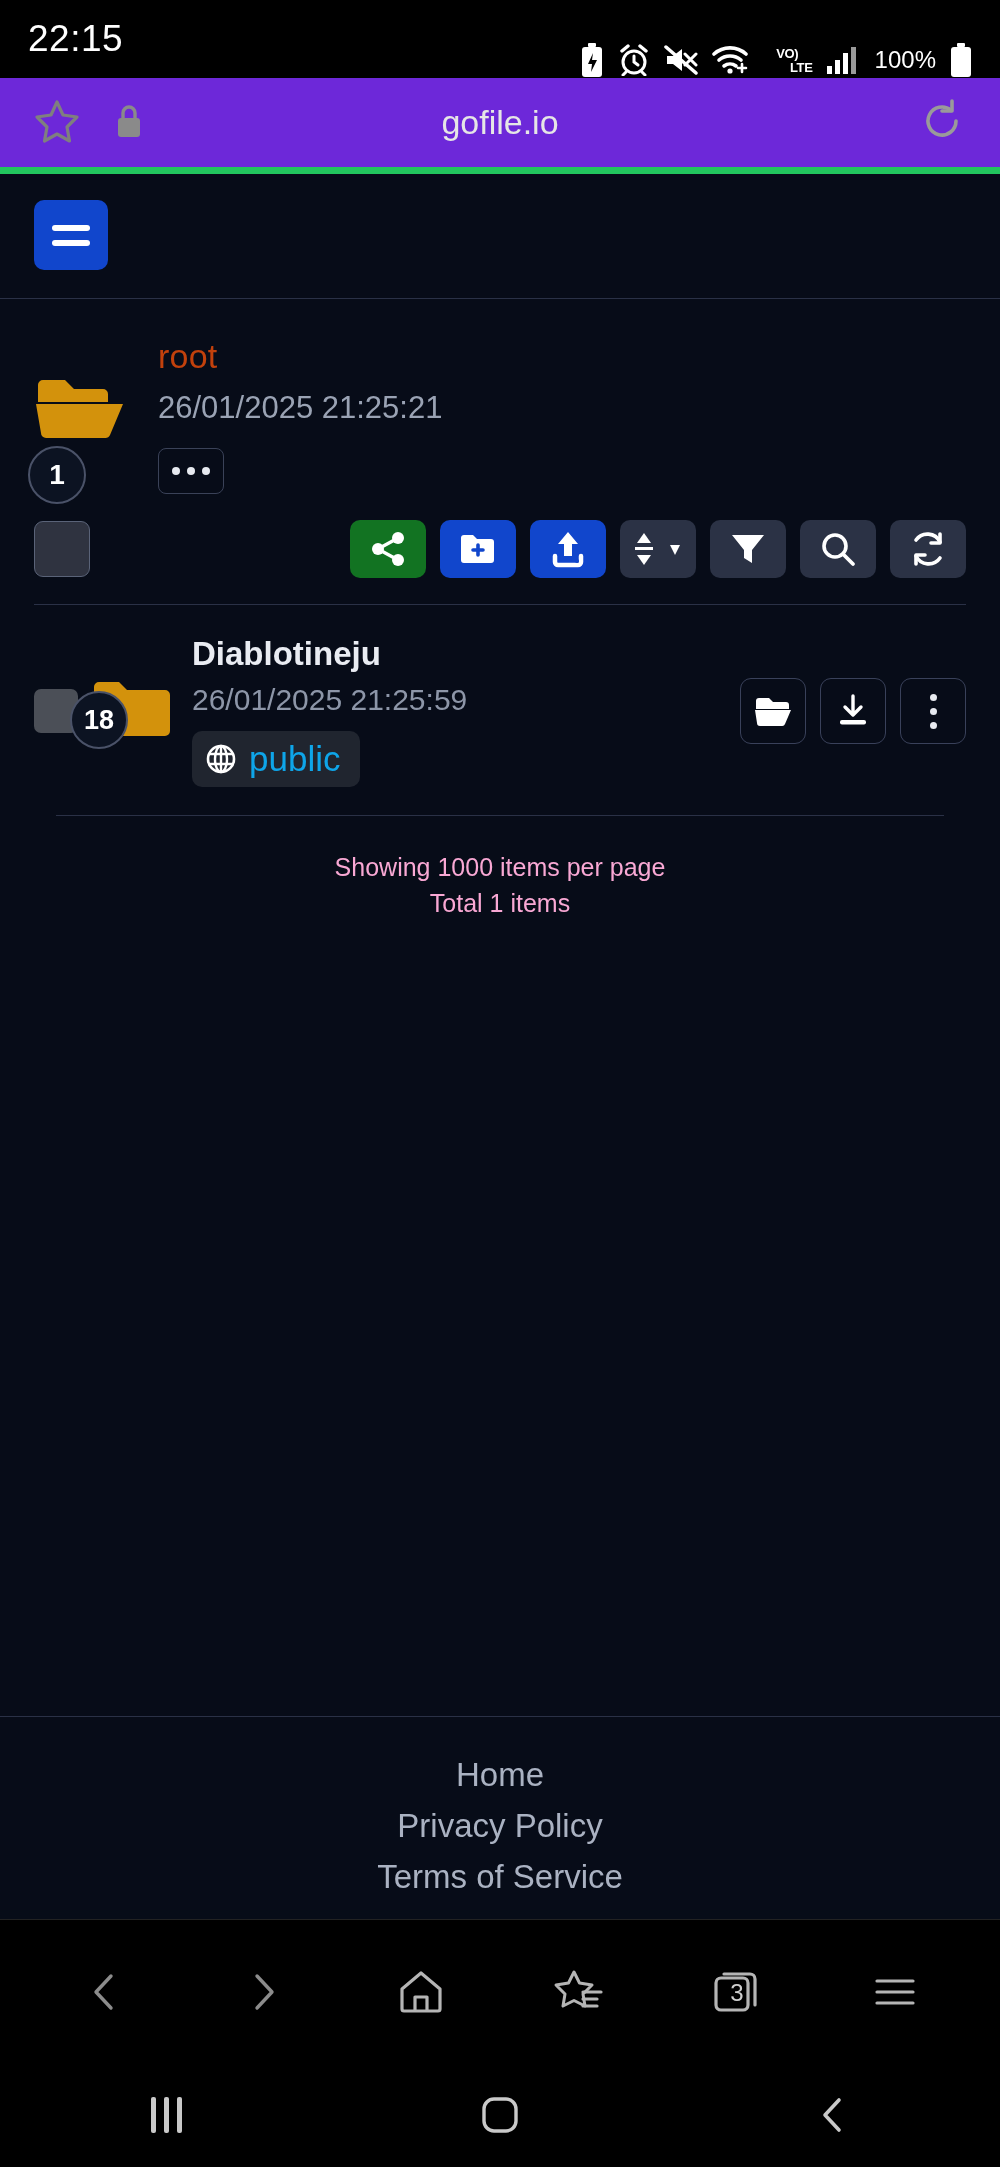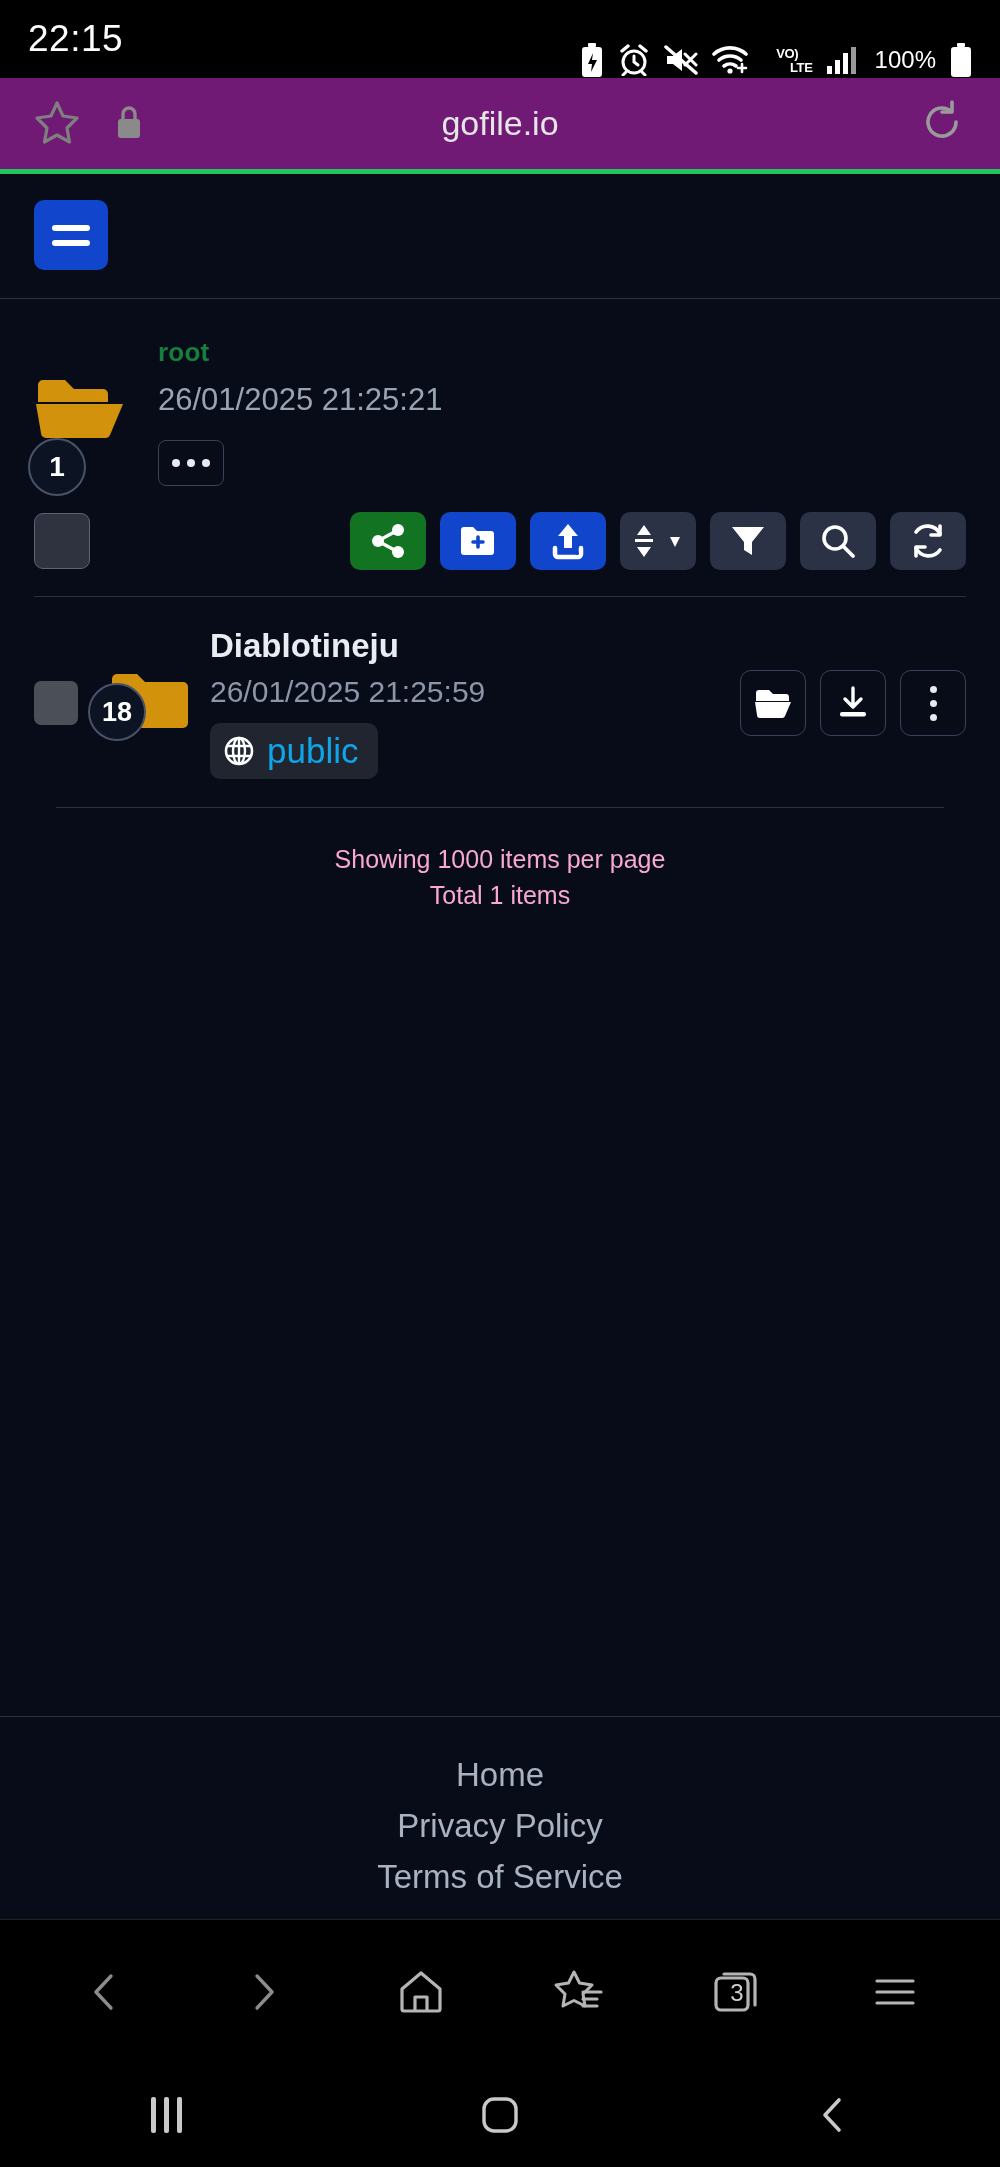--- a/index.html
+++ b/index.html
@@ -19,22 +19,22 @@
   .status-right { margin-left:auto; display:flex; align-items:center; gap:14px;margin-top:42px; }
   .status-right svg { display:block; }
   .volte { display:flex; flex-direction:column; align-items:center; line-height:1;
            font-size:12px; font-weight:700; color:#fff; }
   .volte .v1 { font-size:13px; letter-spacing:-.3px; }
   .volte .v2 { font-size:13px; letter-spacing:-.3px; margin-top:1px;padding-left:28px; }
   .status-batt { font-size:24px; font-weight:400; margin-left:4px; }
 
   
   .urlbar {
-    height:96px; background:#701a75; display:flex; align-items:center;
-    padding:0 34px; position:relative; border-bottom:5px solid #22c55e;
+    height:96px; background:#6d28d9; display:flex; align-items:center;
+    padding:0 34px; position:relative; border-bottom:7px solid #22c55e;
   }
   .urlbar .left { display:flex; align-items:center; gap:34px; }
   .url-text {
     position:absolute; left:0; right:0; text-align:center;
     font-size:34px; color:#e6e6e6; pointer-events:none;
   }
   .urlbar .right { margin-left:auto; z-index:2; }
 
   
   .page {
@@ -53,21 +53,21 @@
   .root-block { padding:38px 34px 0 34px; display:flex; }
   .root-icon-wrap { position:relative; width:108px; flex:0 0 108px; padding-top:34px; }
   .badge {
     position:absolute; left:-6px; bottom:-10px;
     width:58px; height:58px; border-radius:50%;
     background:#0c1322; border:2px solid #4a5268;
     color:#fff; font-size:28px; font-weight:700;
     display:flex; align-items:center; justify-content:center;
   }
   .root-info { padding-left:16px; flex:1; }
-  .root-title { font-size:26px; font-weight:700; color:#15803d; letter-spacing:.2px; }
+  .root-title { font-size:34px; font-weight:400; color:#c2410c; letter-spacing:.2px; }
   .root-date { font-size:31px; color:#9aa3b4; margin-top:14px; }
   .dots-btn {
     margin-top:22px; width:66px; height:46px; border:1px solid #3a4258;
     border-radius:8px; display:flex; align-items:center; justify-content:center; gap:7px;
     background:transparent;
   }
   .dots-btn i { width:8px; height:8px; border-radius:50%; background:#e7eaf0; display:block; }
 
   
   .toolbar { display:flex; align-items:center; padding:26px 34px 0 34px; }
@@ -82,21 +82,21 @@
     background:#2b3245;
   }
   .tb-btn.green { background:#127322; }
   .tb-btn.blue  { background:#1146cc; }
   .tb-btn svg { display:block; }
   .tb-sep { border-bottom:1px solid #2a3146; margin:26px 34px 0 34px; }
 
   
   .file-row { display:flex; align-items:center; padding:30px 34px 0 34px; }
   .row-chk { width:44px; height:44px; border-radius:7px; background:#4b4f57; flex:0 0 44px; }
-  .row-icon-wrap { position:relative; width:96px; flex:0 0 96px; margin-left:32px; }
+  .row-icon-wrap { position:relative; width:96px; flex:0 0 96px; margin-left:14px; }
   .row-badge {
     position:absolute; left:-22px; top:14px;
     width:58px; height:58px; border-radius:50%;
     background:#0c1322; border:2px solid #4a5268;
     color:#fff; font-size:27px; font-weight:700;
     display:flex; align-items:center; justify-content:center;
   }
   .row-info { flex:1; padding-left:4px; }
   .row-title { font-size:33px; font-weight:700; color:#e9ecf2; }
   .row-date { font-size:30px; color:#8d96a8; margin-top:10px; }

